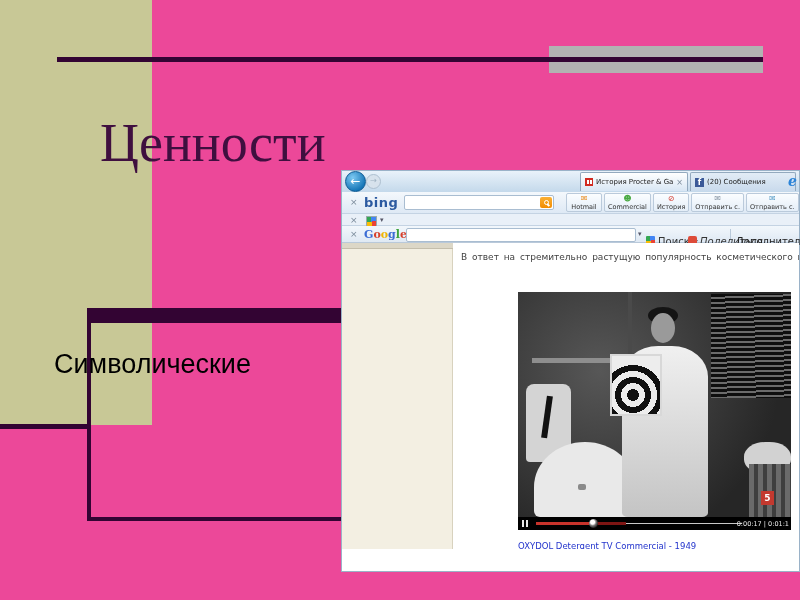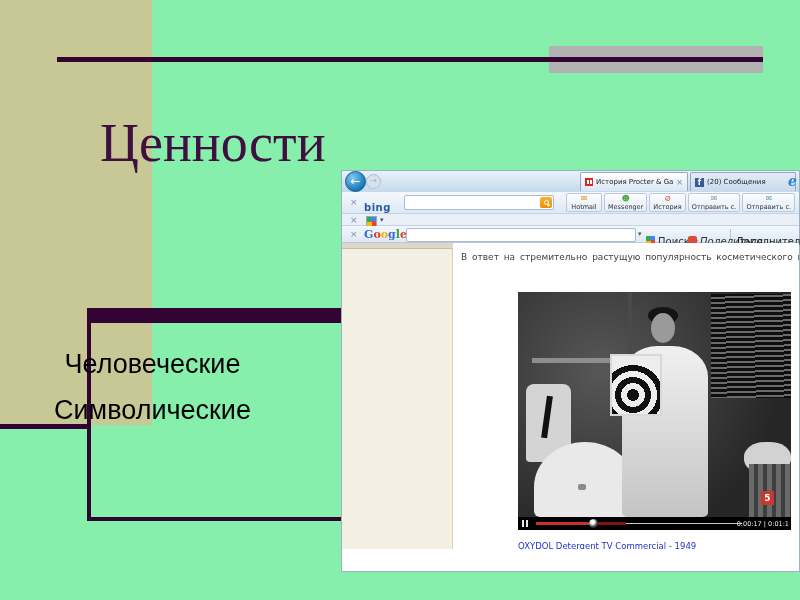--- a/index.html
+++ b/index.html
@@ -1,16 +1,16 @@
 <!DOCTYPE html>
 <html><head>
 <meta charset="utf-8">
 <style>
   html,body{margin:0;padding:0;background:#888;}
-  .slide{position:relative;width:800px;height:600px;background:#86efac;overflow:hidden;
+  .slide{position:relative;width:800px;height:600px;background:#ec4899;overflow:hidden;
          font-family:"Liberation Sans",sans-serif;}
   .abs{position:absolute;}
 
   
   .olive-band{left:0;top:0;width:152px;height:425px;background:#C8C896;}
   .gray-bar{left:549px;top:46px;width:214px;height:27px;background:#B2B2B2;}
   .top-line{left:57px;top:57px;width:706px;height:5px;background:#330433;}
   .left-line{left:0;top:424px;width:87px;height:5px;background:#330433;z-index:2;}
   .title{left:100px;top:112px;margin:0;font:normal 54px "Liberation Serif",serif;color:#3F0F3F;z-index:2;}
   .content-box{left:87px;top:308px;width:258px;height:213px;box-sizing:border-box;
@@ -45,21 +45,21 @@
   .fav-fb{width:9px;height:9px;background:#3B5998;color:#fff;font-size:8px;line-height:9px;
           text-align:center;font-weight:bold;flex:0 0 auto;}
   .tab-close{margin-left:auto;color:#7A8A9A;font-size:8px;}
   .ie-corner{right:2px;top:2px;font-family:"DejaVu Serif",serif;font-style:italic;font-weight:bold;
              font-size:14px;color:#2C84D8;line-height:16px;}
 
   .bing-row{left:0;top:21px;width:100%;height:22px;background:linear-gradient(#F4F8FC,#DEE9F5);
             border-bottom:1px solid #C4D3E3;box-sizing:border-box;}
   .row-close{color:#7A8A9A;font-size:9px;line-height:9px;}
   .bing-row .row-close{left:8px;top:6px;}
-  .bing-logo{left:22px;top:10px;font-size:10px;font-weight:bold;color:#2C5AA0;letter-spacing:.5px;}
+  .bing-logo{left:22px;top:3px;font-size:13px;font-weight:bold;color:#2C5AA0;letter-spacing:.5px;}
   .bing-field{left:62px;top:3px;width:150px;height:15px;background:#fff;border:1px solid #A9BDD1;
               border-radius:2px;box-sizing:border-box;}
   .bing-go{right:1px;top:1px;width:12px;height:11px;background:linear-gradient(#FBB034,#F28C00);
            border-radius:2px;display:flex;align-items:center;justify-content:center;}
   .mag-w{width:3px;height:3px;border:1.5px solid #fff;border-radius:50%;position:relative;display:inline-block;}
   .mag-w::after{content:"";position:absolute;width:2.5px;height:1.5px;background:#fff;
                 transform:rotate(45deg);right:-2px;bottom:-1px;}
   .bing-buttons{left:224px;top:1px;display:flex;gap:2px;}
   .bing-btn{height:19px;min-width:36px;display:flex;flex-direction:column;align-items:center;
             justify-content:center;font-size:6.5px;color:#333;background:linear-gradient(#FBFDFF,#E4EEF8);
@@ -141,21 +141,20 @@
 <body>
 
 <div class="slide">
   <div class="abs olive-band"></div>
   <div class="abs gray-bar"></div>
   <div class="abs top-line"></div>
   <h1 class="abs title">Ценности</h1>
   <div class="abs content-box"></div>
   <div class="abs left-line"></div>
   <div class="abs values" id="value-list">
-      <div class="value-item">Человеческие</div>
       <div class="value-item">Символические</div>
     </div>
 
   <div class="abs browser">
 
     <div class="abs ie-topbar">
       <div class="abs nav-back">←</div>
       <div class="abs nav-fwd">→</div>
       <div class="abs tab tab-active">
         <span class="fav-sostav"></span>
@@ -177,21 +176,21 @@
             <span class="mag-w"></span>
           </div>
       </div>
       <div class="abs bing-buttons" id="bing-buttons">
           <div class="bing-btn">
             <span class="bi hotmail-icon">✉</span>
             <span class="bl">Hotmail</span>
           </div>
           <div class="bing-btn">
             <span class="bi messenger-icon">☻</span>
-            <span class="bl">Messenger</span>
+            <span class="bl">Commercial</span>
           </div>
           <div class="bing-btn">
             <span class="bi blocked-icon">⊘</span>
             <span class="bl">История</span>
           </div>
           <div class="bing-btn">
             <span class="bi send-icon">✉</span>
             <span class="bl">Отправить с.</span>
           </div>
           <div class="bing-btn">

